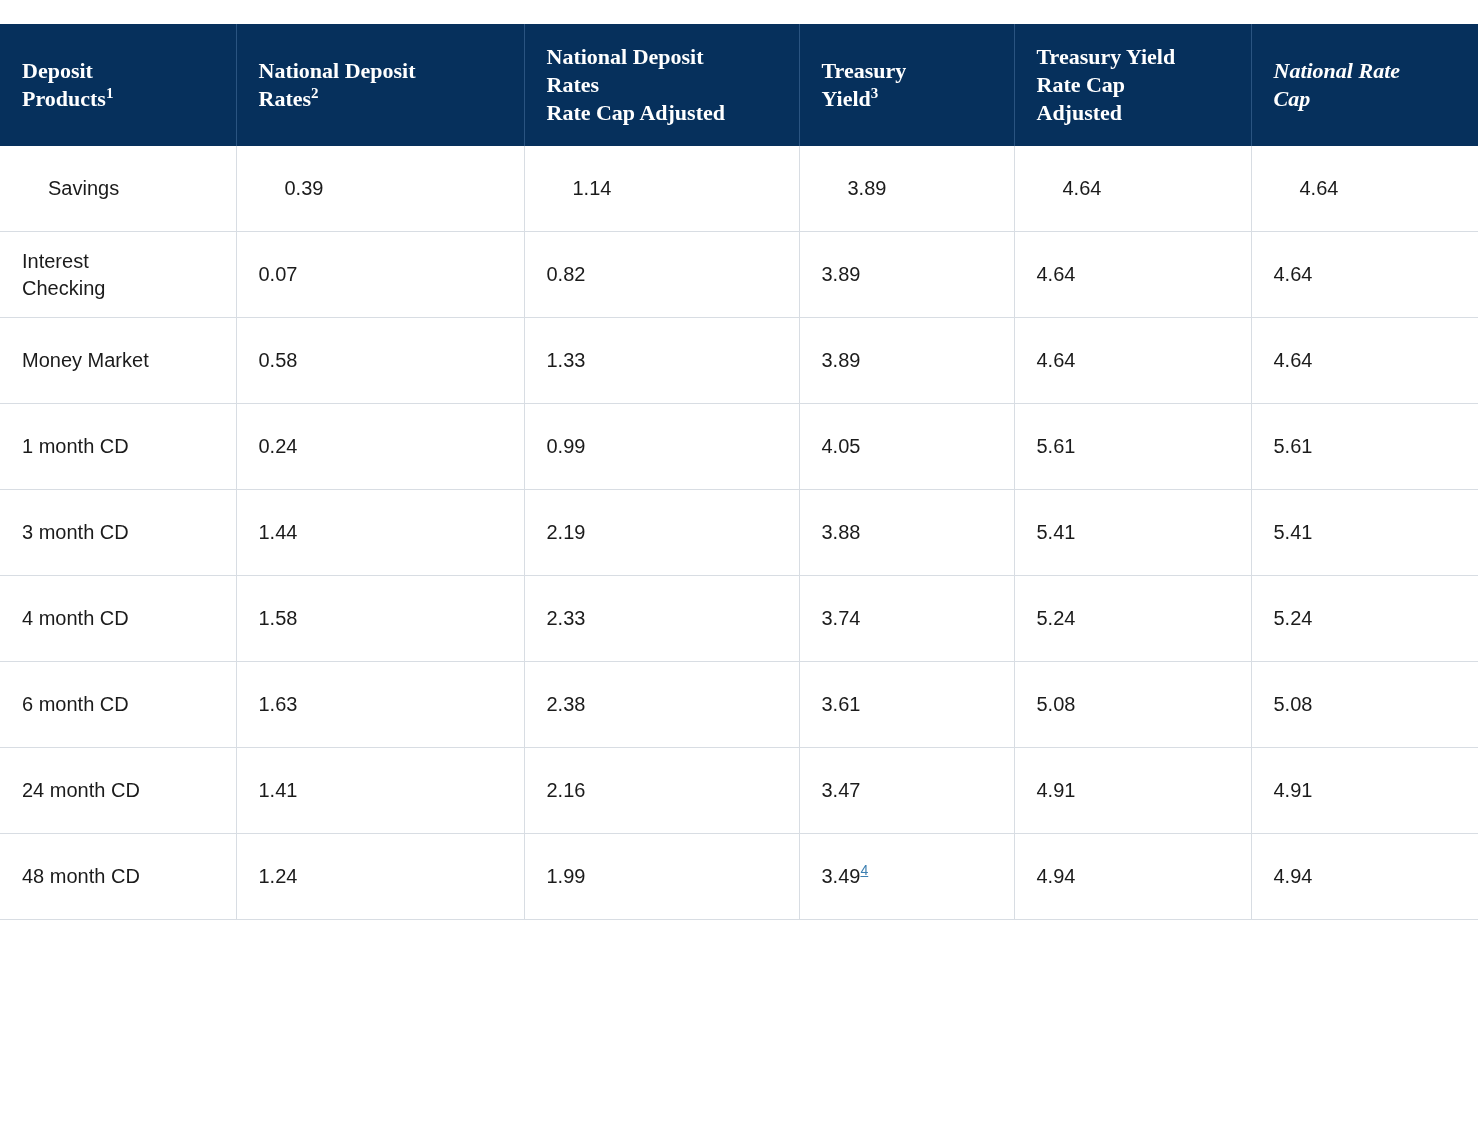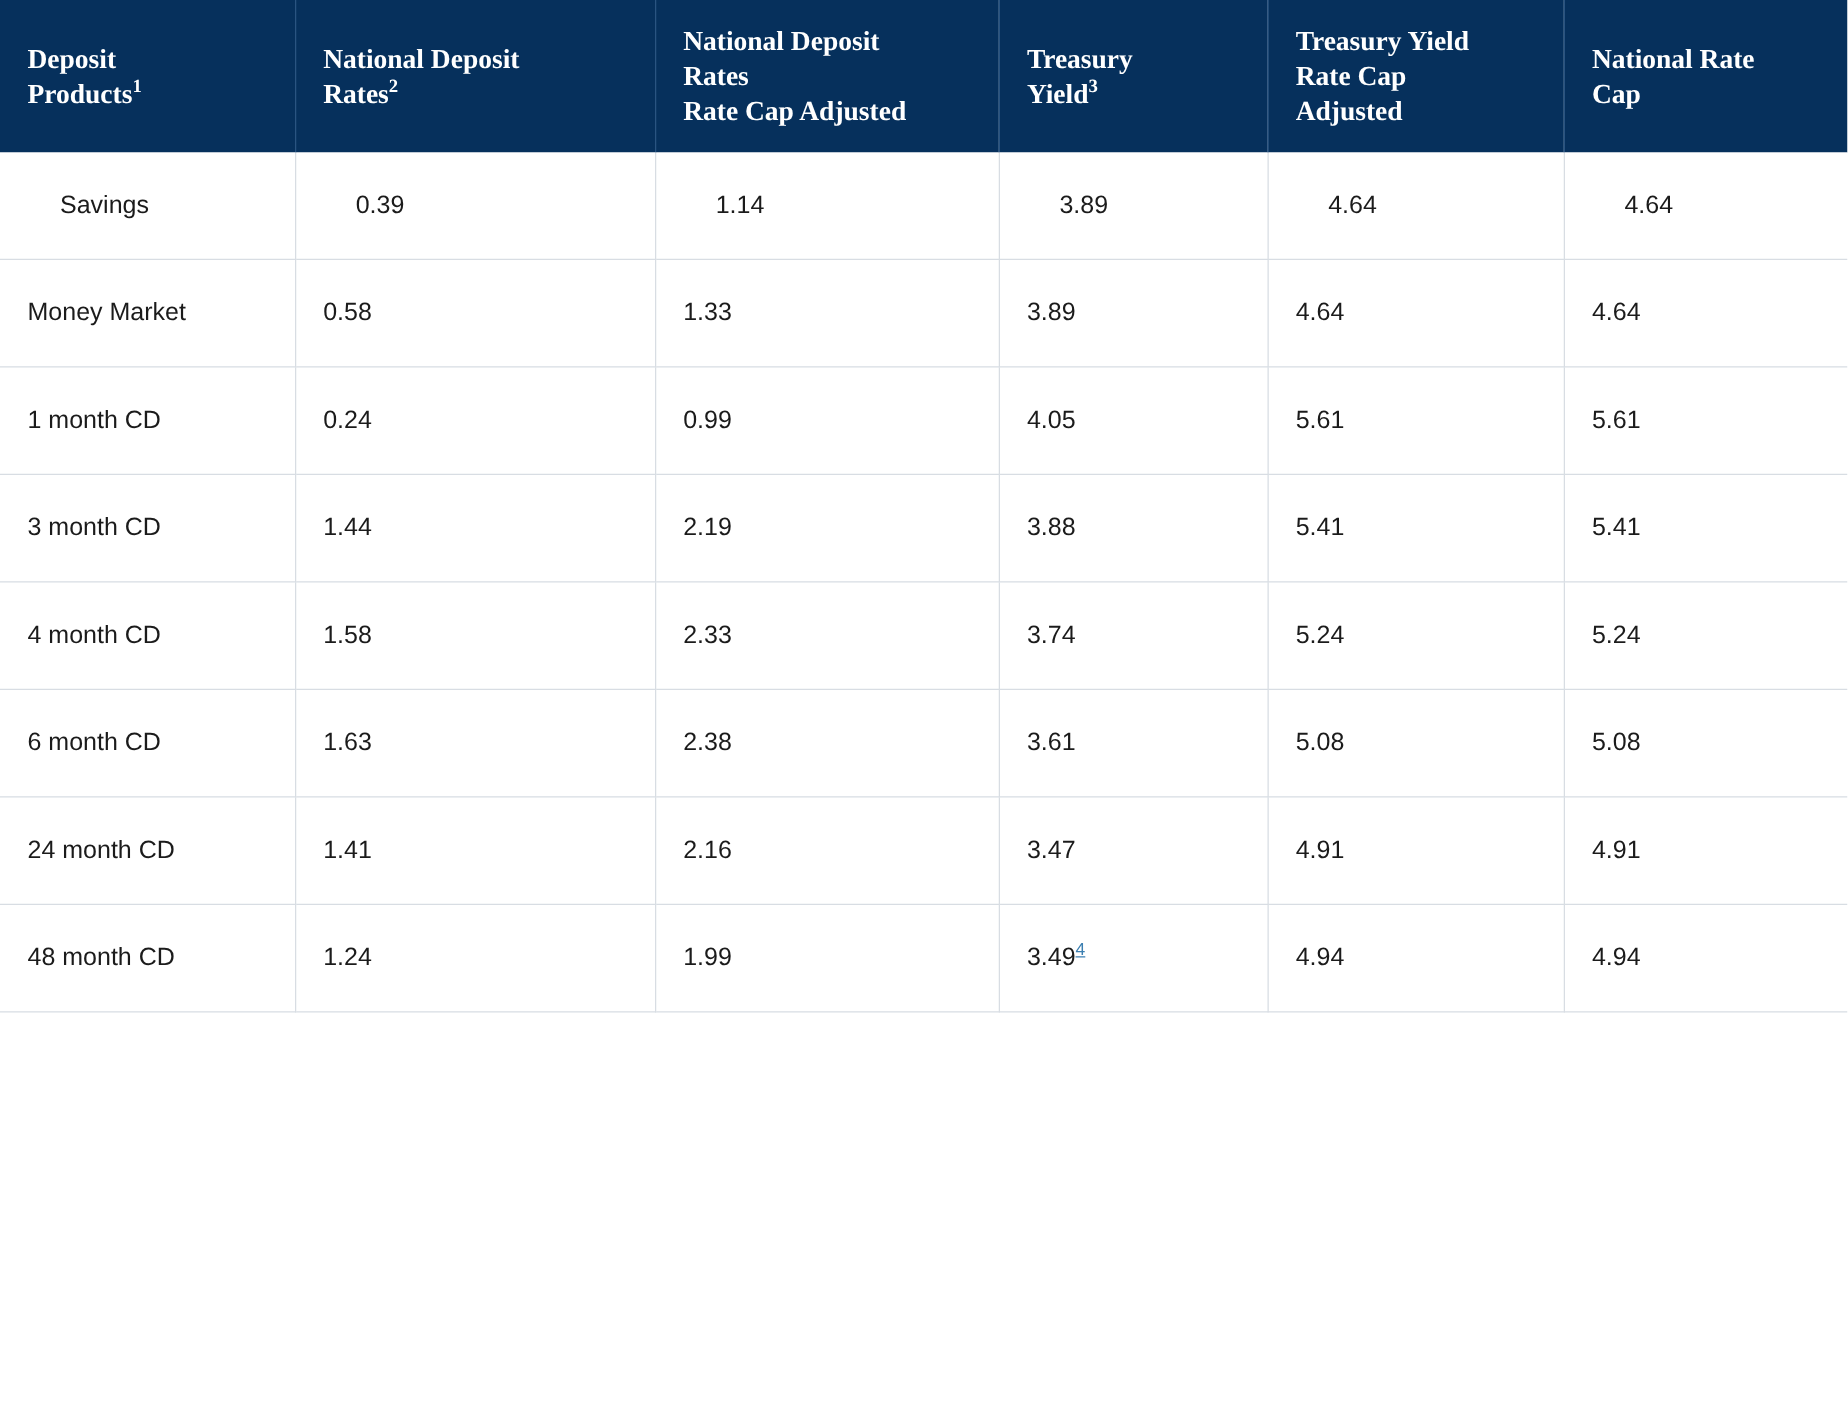--- a/index.html
+++ b/index.html
@@ -9,20 +9,21 @@
   }
   body {
     width: 1478px;
     height: 1132px;
     font-family: "Liberation Sans", sans-serif;
     color: #222222;
     overflow: hidden;
   }
   .table-wrap {
     width: 1330px;
+    margin-top: 24px;
   }
   table.rates {
     border-collapse: collapse;
     table-layout: fixed;
     width: 1478px;
     font-size: 20px;
   }
   table.rates col.c0 { width: 236px; }
   table.rates col.c1 { width: 288px; }
   table.rates col.c2 { width: 275px; }
@@ -37,21 +38,21 @@
     font-weight: bold;
     font-size: 22px;
     line-height: 1.28;
     text-align: left;
     vertical-align: middle;
     padding: 18px 20px 18px 22px;
     height: 122px;
     box-sizing: border-box;
     border-right: 1px solid #2a5481;
   }
-  thead th:last-child { border-right: none; }
+  thead th:last-child { border-right: none; font-style: italic; }
   thead th sup {
     font-size: 15px;
     vertical-align: super;
     line-height: 0;
   }
   .hdr-line { display: block; }
 
   tbody td {
     border-bottom: 1px solid #d8dde3;
     border-right: 1px solid #d8dde3;
@@ -128,20 +129,31 @@
             <span class="wrap2">Savings</span>
           </td>
           <td><span>0.39</span></td>
           <td><span>1.14</span></td>
           <td><span>3.89</span></td>
           <td><span>4.64</span></td>
           <td><span>4.64</span></td>
         </tr>
         <tr>
           <td class="label">
+            <span class="wrap2">Interest</span>
+            <span class="wrap2">Checking</span>
+          </td>
+          <td><span>0.07</span></td>
+          <td><span>0.82</span></td>
+          <td><span>3.89</span></td>
+          <td><span>4.64</span></td>
+          <td><span>4.64</span></td>
+        </tr>
+        <tr>
+          <td class="label">
             <span class="wrap2">Money Market</span>
           </td>
           <td><span>0.58</span></td>
           <td><span>1.33</span></td>
           <td><span>3.89</span></td>
           <td><span>4.64</span></td>
           <td><span>4.64</span></td>
         </tr>
         <tr>
           <td class="label">

